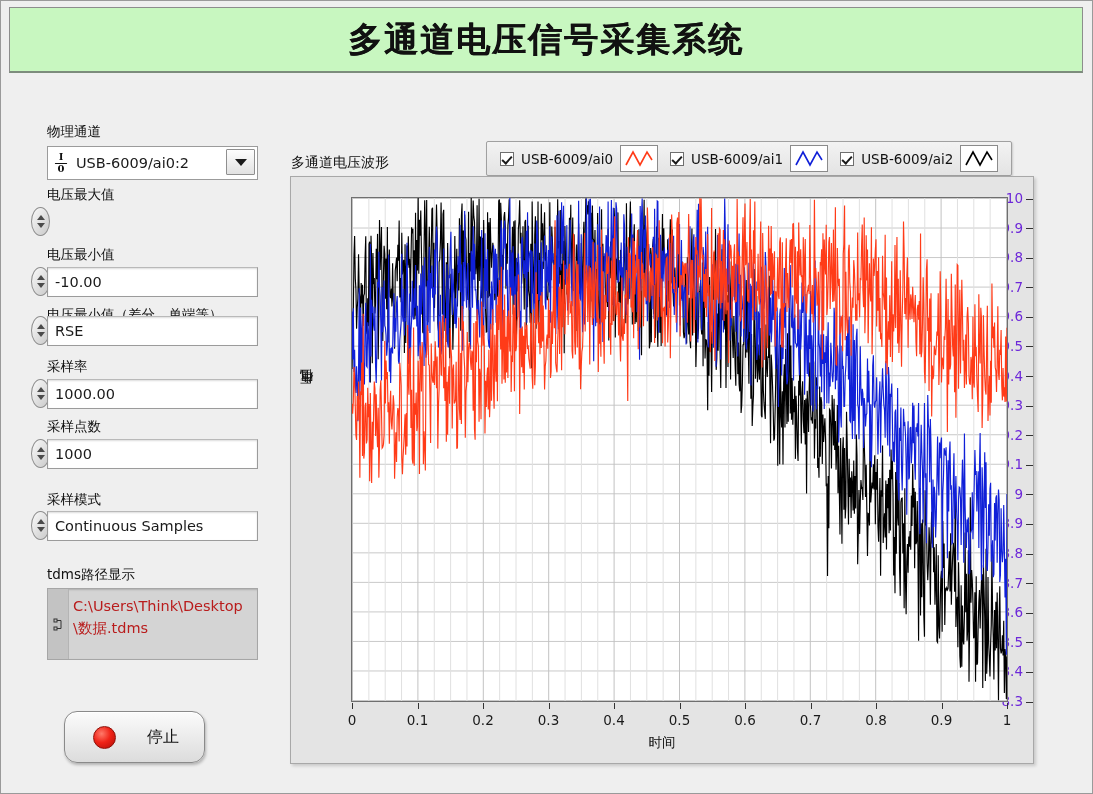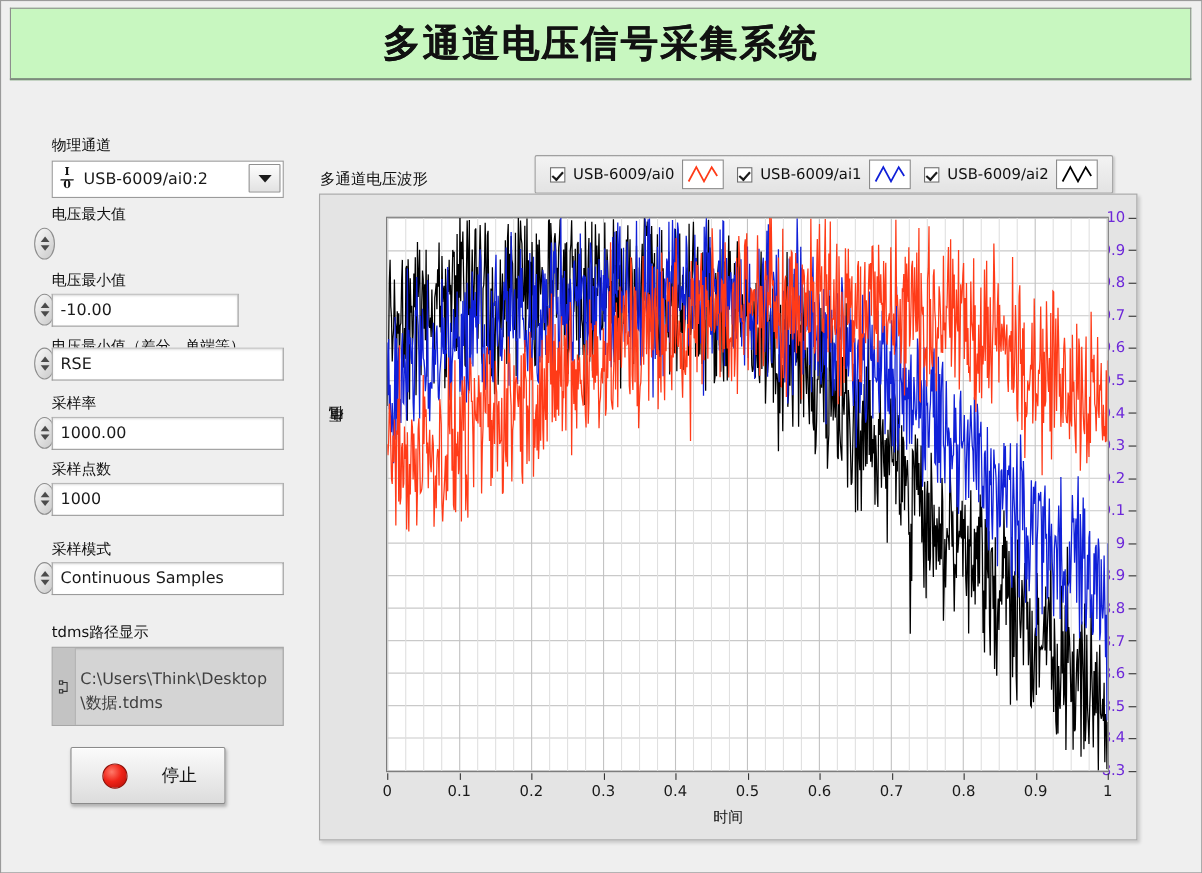--- a/index.html
+++ b/index.html
@@ -95,32 +95,32 @@
     position:absolute;box-sizing:border-box;
     background:#d4d4d4;border:1px solid #a6a6a6;
     box-shadow:inset 1px 1px 2px rgba(0,0,0,0.18);
     display:flex;
   }
   .path-gutter{
     width:20px;min-width:20px;background:#c3c3c3;border-right:1px solid #b4b4b4;
     display:flex;align-items:center;justify-content:center;
   }
   .path-text{
-    font-size:14.5px;color:#404040;line-height:1.5;padding:19px 4px 0 4px;
+    font-size:14.5px;color:#b91c1c;line-height:1.5;padding:7px 4px 0 4px;
     font-family:"DejaVu Sans","Liberation Sans",sans-serif;
     word-break:break-all;
   }
 
   
   .stop-btn{
     position:absolute;box-sizing:border-box;
     background:linear-gradient(#fbfbfb,#dcdcdc);
-    border:1px solid #8a8a8a;border-radius:2px;
+    border:1px solid #8a8a8a;border-radius:13px;
     box-shadow:1px 2px 3px rgba(0,0,0,0.25), inset 0 1px 0 #fff;
-    display:flex;align-items:center;
+    display:flex;align-items:center;margin-top:32px;
   }
   .led{
     width:21px;height:21px;border-radius:50%;
     background:radial-gradient(circle at 36% 32%,#ff7a6a 0%,#f02418 45%,#b00d06 100%);
     border:1px solid #8d1109;margin-left:28px;
   }
   .stop-label{
     font-size:16px;color:#111;margin-left:31px;font-weight:normal;
     font-family:"DejaVu Sans","Liberation Sans",sans-serif;
   }
@@ -213,21 +213,21 @@
   <div class="spinner" style="left:30px;top:206px;">
       <span class="up"></span>
       <span class="dn"></span>
     </div>
 
   <div class="ctrl-label" style="left:46px;top:245px;">电压最小值</div>
   <div class="spinner" style="left:30px;top:266px;">
       <span class="up"></span>
       <span class="dn"></span>
     </div>
-  <div class="field shadow-top" style="left:46px;top:266px;width:170px;">
+  <div class="field shadow-top" style="left:46px;top:266px;width:211px;">
     <span class="val">-10.00</span>
   </div>
 
   <div class="ctrl-label" style="left:46px;top:305px;">电压最小值（差分，单端等）</div>
   <div class="spinner" style="left:30px;top:315px;">
       <span class="up"></span>
       <span class="dn"></span>
     </div>
   <div class="field shadow-top" style="left:46px;top:315px;width:211px;">
     <span class="val">RSE</span>

